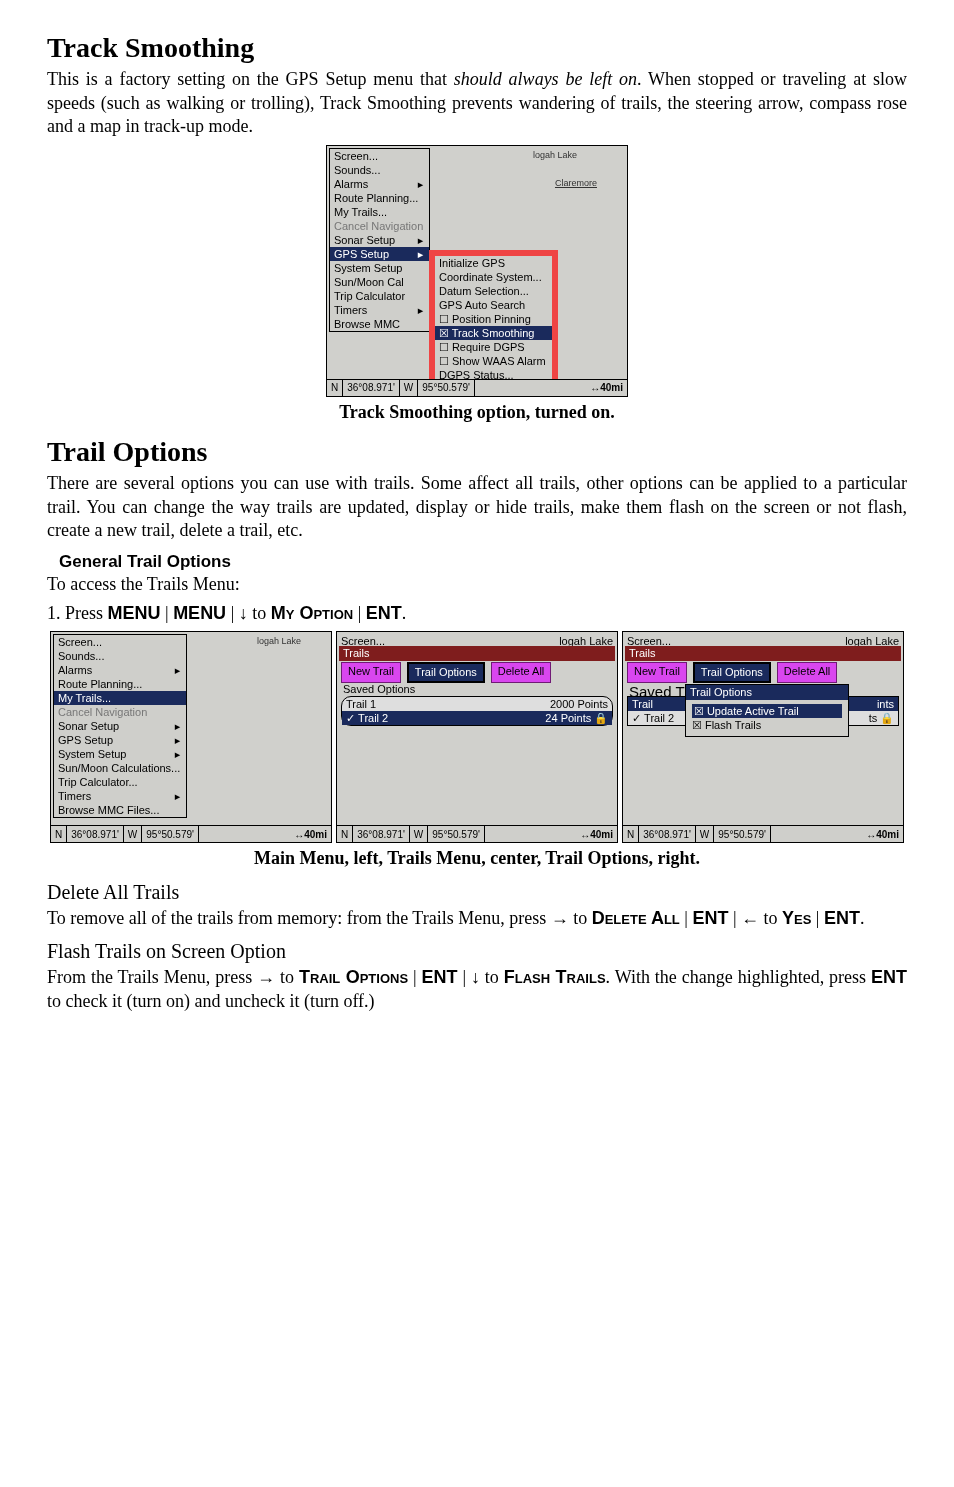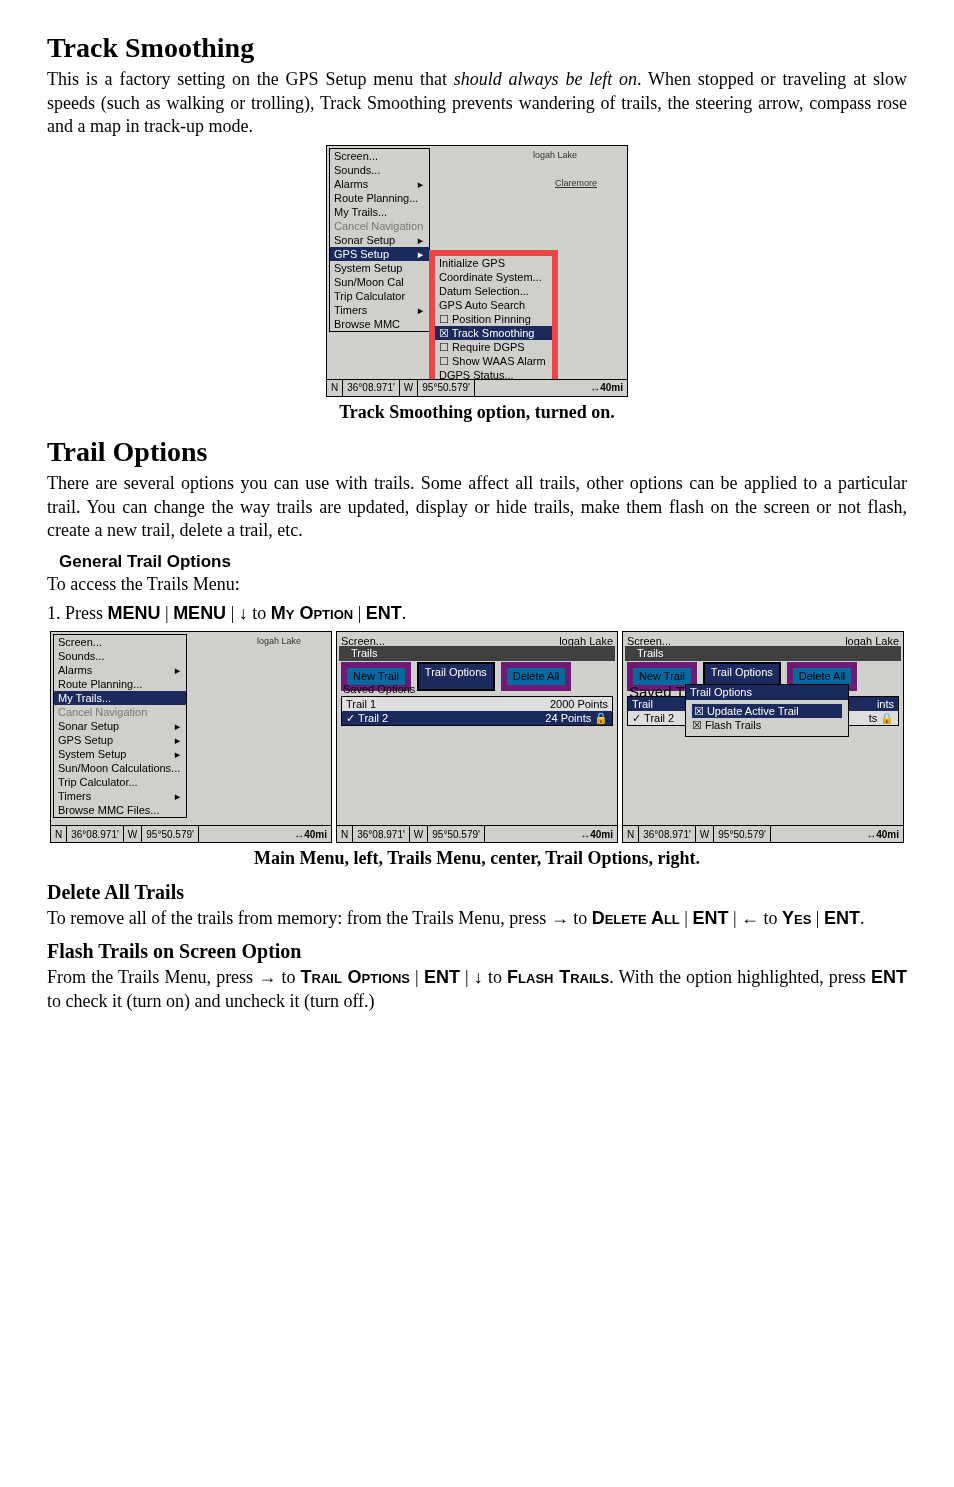--- a/index.html
+++ b/index.html
@@ -13,21 +13,21 @@
   }
   h2.section {
     font-family: "Century Schoolbook", Georgia, serif;
     font-size: 28px;
     font-weight: bold;
     margin: 10px 0 2px 0;
   }
   h3.sub {
     font-family: "Century Schoolbook", Georgia, serif;
     font-size: 20px;
-    font-weight: bold;
+    font-weight: normal;
     margin: 8px 0 2px 0;
   }
   h4.subsub {
     font-family: Arial, Helvetica, sans-serif;
     font-size: 17px;
     font-weight: bold;
     margin: 8px 0 0 12px;
   }
   p {
     margin: 0 0 6px 0;
@@ -98,32 +98,32 @@
     align-items: center;
   }
   .statusbar span { padding: 0 4px; border-right: 1px solid #000; height: 100%; display: flex; align-items: center; }
   .trails-bar {
     position: absolute;
     top: 18px; left: 4px; right: 4px;
     display: flex;
     gap: 6px;
   }
   .btn {
-    border: 6px solid #701a75;
-    background: #0369a1;
+    border: 1px solid #701a75;
+    background: #d946ef;
     padding: 1px 6px;
     font-size: 11px;
   }
   .btn.hl { background: #1a2a5c; color: #fff; border: 2px solid #000; }
   .title-strip {
     position: absolute;
     top: 2px; left: 2px;
-    background: #404040;
+    background: #7f1d1d;
     color: #fff;
-    padding: 0 12px;
+    padding: 0 4px;
     font-size: 11px;
   }
   .trails-list {
     position: absolute;
     top: 54px; left: 4px; right: 4px;
     border: 1px solid #000;
     background: #dedede;
   }
   .trails-list .row {
     display: flex;
@@ -273,21 +273,21 @@
       <span>Screen...</span>
       <span>logah Lake</span>
     </div>
     <div class="title-strip" style="top:14px; left:2px; right:2px;">Trails</div>
     <div class="trails-bar" style="top:30px;">
       <div class="btn">New Trail</div>
       <div class="btn hl">Trail Options</div>
       <div class="btn">Delete All</div>
     </div>
     <div style="position:absolute; top:50px; left:6px; font-size:11px;">Saved Options</div>
-    <div class="trails-list" style="top:64px;">
+    <div class="trails-list" style="top:64px;border-radius:10px;">
       <div class="row">
         <span>Trail 1</span>
         <span>2000 Points</span>
       </div>
       <div class="row hl">
         <span class="tick">Trail 2</span>
         <span><span>24 Points</span> <span>🔒</span></span>
       </div>
     </div>
     <div class="statusbar">
@@ -337,14 +337,14 @@
 </div>
 <div class="caption">Main Menu, left, Trails Menu, center, Trail Options, right.</div>
 
 <h3 class="sub">Delete All Trails</h3>
 <p>
   <span>To remove all of the trails from memory: from the Trails Menu, press → to </span><span class="smallcaps">Delete All</span><span> | </span><span class="key">ENT</span><span> | ← to </span><span class="smallcaps">Yes</span><span> | </span><span class="key">ENT</span><span>.</span>
 </p>
 
 <h3 class="sub">Flash Trails on Screen Option</h3>
 <p>
-  <span>From the Trails Menu, press → to </span><span class="smallcaps">Trail Options</span><span> | </span><span class="key">ENT</span><span> | ↓ to </span><span class="smallcaps">Flash Trails</span><span>. With the option highlighted, press </span><span class="key">ENT</span><span> to check it (turn on) and uncheck it (turn off.)</span>
+  <span>From the Trails Menu, press → to </span><span class="smallcaps">Trail Options</span><span> | </span><span class="key">ENT</span><span> | ↓ to </span><span class="smallcaps">Flash Trails</span><span>. With the change highlighted, press </span><span class="key">ENT</span><span> to check it (turn on) and uncheck it (turn off.)</span>
 </p>
 
 </body></html>

